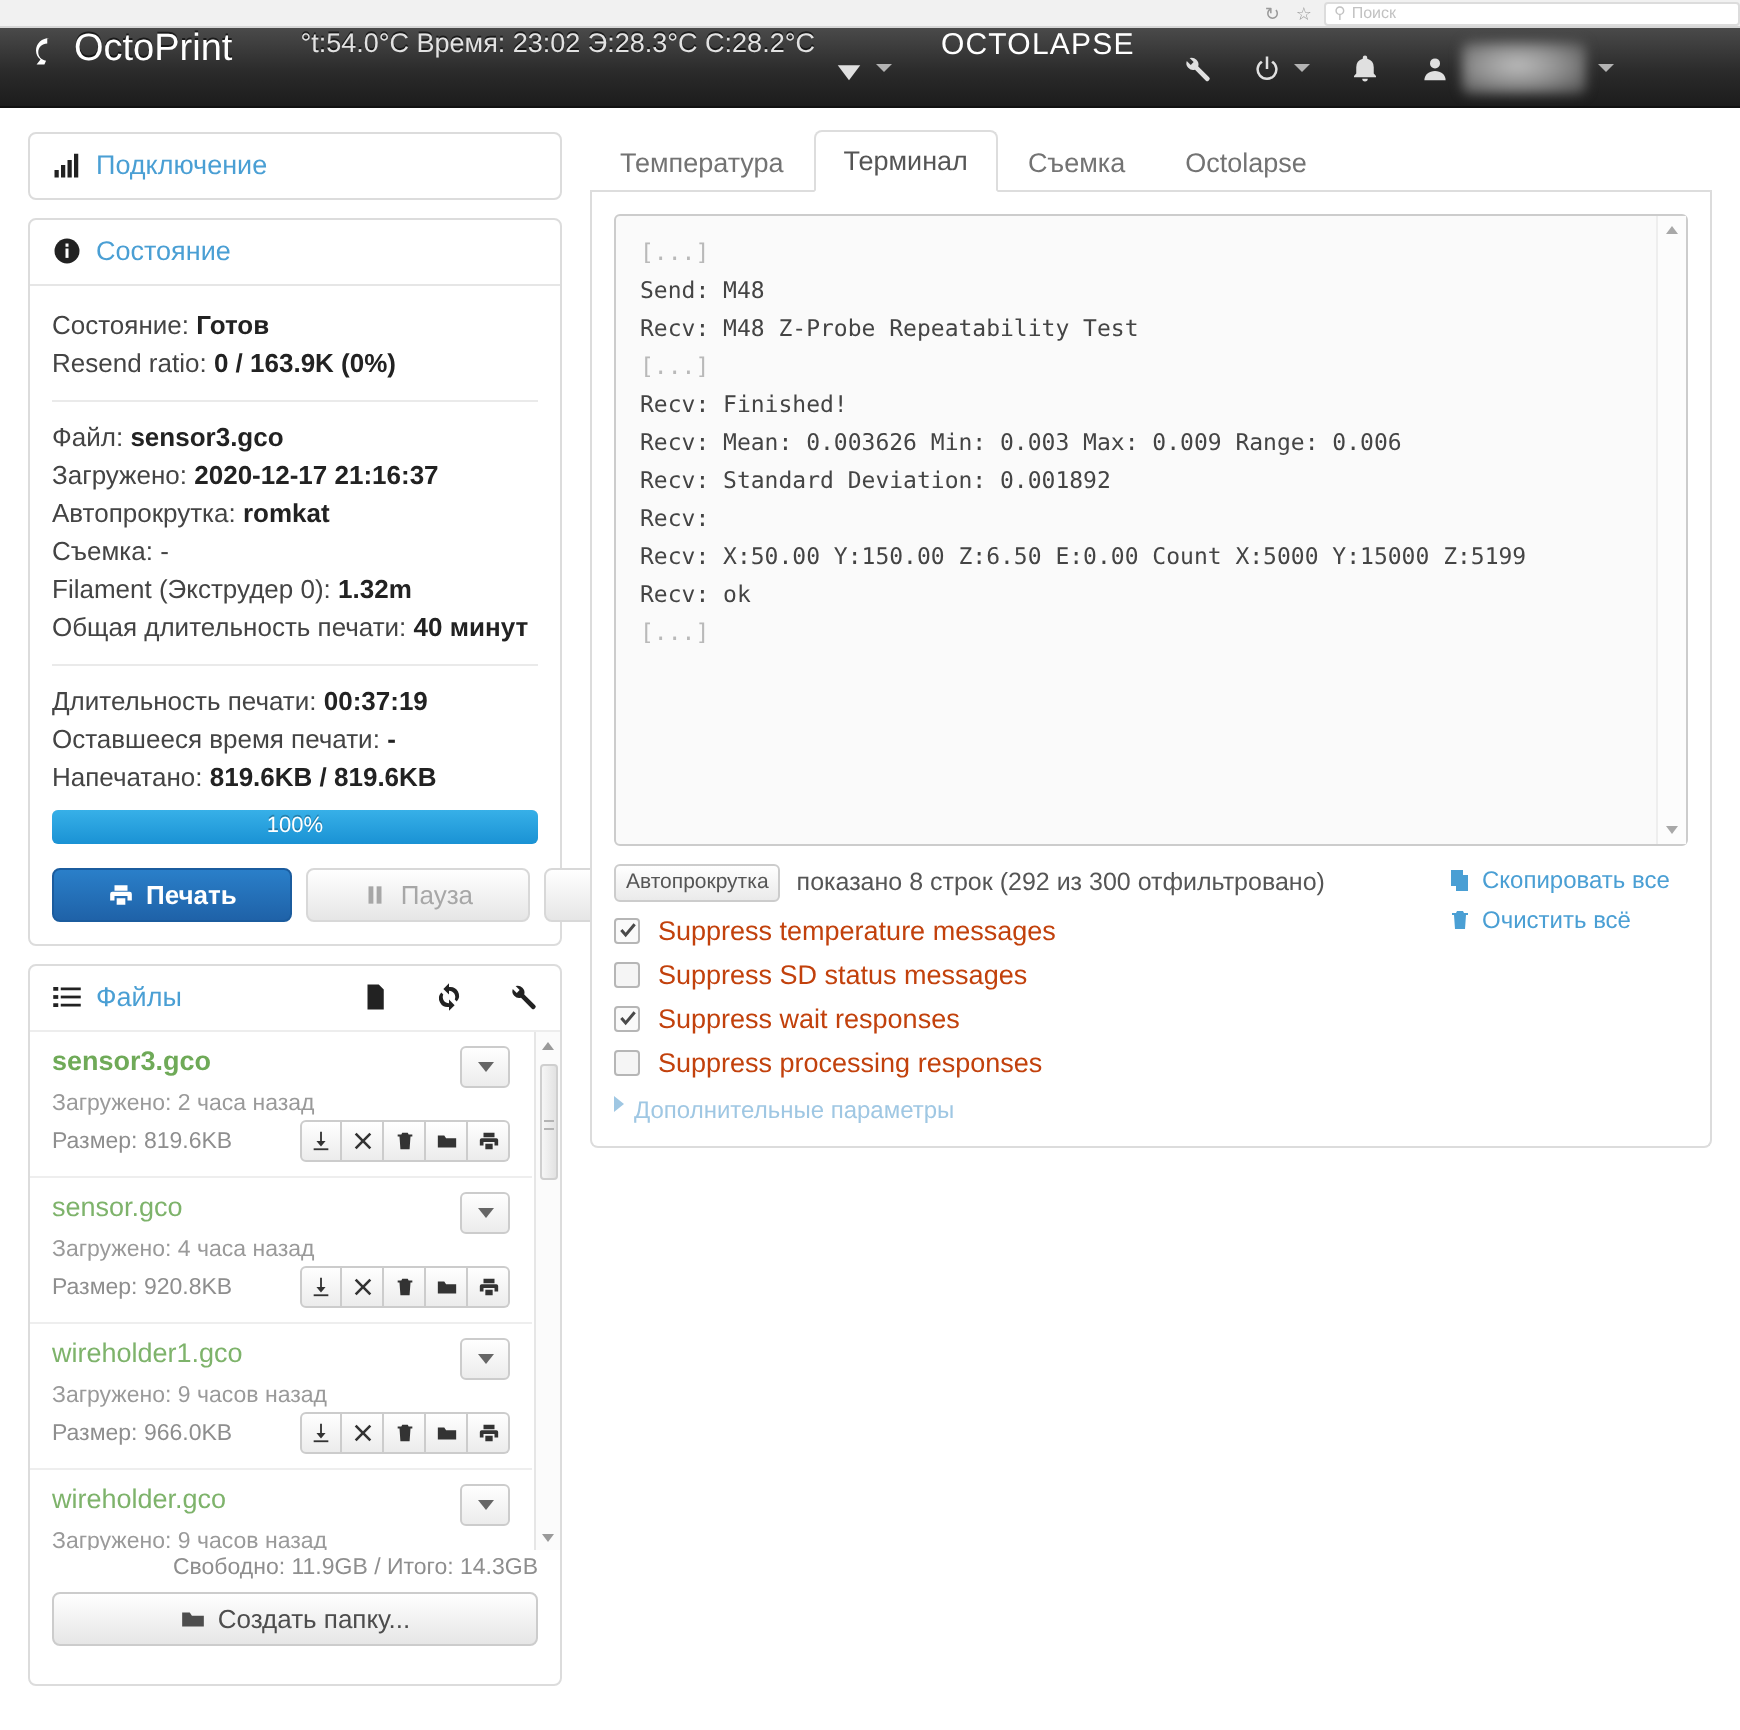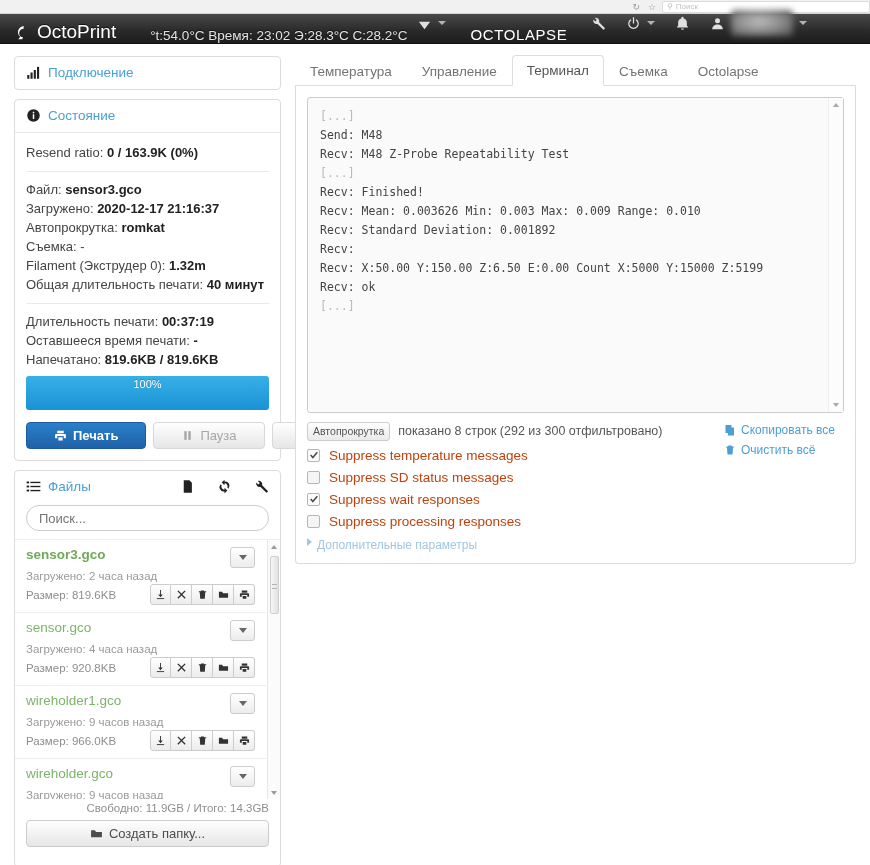--- a/index.html
+++ b/index.html
@@ -28,24 +28,24 @@
   }
   #chrome-search {
     width:208px; height:12px;
     background:#fff; border:1px solid #dcdcdc; border-radius:2px;
     display:flex; align-items:center; padding:0 4px;
     font-size:8px; color:#c2c2c2; gap:3px;
   }
 
   
   #navbar {
-    height:30px;
+    height:40px;
     background:linear-gradient(to bottom,#4a4a4a 0%,#2b2b2b 55%,#1c1c1c 100%);
     color:#cfcfcf;
-    display:flex; align-items:flex-end;
+    display:flex; align-items:flex-start;
     padding:0 12px;
     font-size:13px;
     border-bottom:1px solid #111;
   }
   #brand {
     color:#fff; font-size:19px; font-weight:400;
     display:flex; align-items:center; gap:7px;
     text-shadow:0 -1px 0 rgba(0,0,0,.6);
     margin-right:34px;
   }
@@ -91,21 +91,21 @@
   .panel-head-icons { margin-left:auto; display:flex; align-items:center; gap:22px; }
   .hdr-ico { width:15px; height:15px; fill:#222; display:block; }
   .panel-body { padding:10px 11px 11px 11px; border-top:1px solid #e6e6e6; }
 
   
   .srow { line-height:19px; font-size:13px; color:#444; white-space:nowrap; }
   .srow b { color:#222; font-weight:bold; }
   .state-div { border-top:1px solid #eaeaea; margin:9px 0 8px 0; }
 
   .progress-outer {
-    height:34px; background:#f4f4f4; border-radius:3px;
+    height:17px; background:#f4f4f4; border-radius:3px;
     box-shadow:inset 0 1px 2px rgba(0,0,0,.12);
     margin:7px 0 12px 0; overflow:hidden;
   }
   .progress-bar {
     height:100%; width:100%;
     background:linear-gradient(to bottom,#37b0e8 0%,#1a92d4 100%);
     color:#fff; font-size:11px; text-align:center; line-height:17px;
     text-shadow:0 -1px 0 rgba(0,0,0,.25);
   }
 
@@ -337,20 +337,24 @@
     <div class="panel">
       <div class="panel-head">
         <svg class="hdr-ico" viewBox="0 0 24 24">
           <circle cx="12" cy="12" r="10"></circle>
           <rect x="10.8" y="10" width="2.4" height="7.5" fill="#fff"></rect>
           <rect x="10.8" y="6" width="2.4" height="2.6" fill="#fff"></rect>
         </svg>
         <span class="hd-title">Состояние</span>
       </div>
       <div class="panel-body">
+        <div class="srow">
+          <span>Состояние:</span>
+          <b>Готов</b>
+        </div>
         <div class="srow">
           <span>Resend ratio:</span>
           <b>0 / 163.9K (0%)</b>
         </div>
 
         <div class="state-div"></div>
 
         <div class="srow">
           <span>Файл:</span>
           <b>sensor3.gco</b>
@@ -437,23 +441,20 @@
           <svg class="hdr-ico" viewBox="0 0 24 24">
             <path d="M12 4V1L7.5 5.5 12 10V7a5 5 0 0 1 4.6 7l1.6 1.6A7 7 0 0 0 12 4z"></path>
             <path d="M12 20v3l4.5-4.5L12 14v3a5 5 0 0 1-4.6-7L5.8 8.4A7 7 0 0 0 12 20z"></path>
           </svg>
           <svg class="hdr-ico" viewBox="0 0 24 24">
             <path d="M21.7 18.6 13 9.9a5.5 5.5 0 0 0-6.9-6.7l3.2 3.2-2.3 2.3L3.8 5.5A5.5 5.5 0 0 0 10.4 12.6l8.7 8.7a1.5 1.5 0 0 0 2.1 0l.5-.5a1.5 1.5 0 0 0 0-2.2z"></path>
           </svg>
         </span>
       </div>
 
-      <div class="search-wrap">
-        <input class="search-input" placeholder="Поиск..." style="">
-      </div>
 
       <div id="file-scroll">
         <div class="file-list">
 
           <div class="file-row first">
             <div class="file-name-line">
               <span class="file-name bold">sensor3.gco</span>
               <span class="chev-btn"></span>
             </div>
             <div class="file-meta">
@@ -623,36 +624,35 @@
 
       </div>
     </div>
 
   </div>
 
   <div id="maincol">
 
     <div id="tabs">
       <div class="tab">Температура</div>
-      <div class="tab">Управление</div>
       <div class="tab active">Терминал</div>
       <div class="tab">Съемка</div>
       <div class="tab">Octolapse</div>
     </div>
 
     <div id="terminal-panel">
 
       <div id="term-out-wrap">
         <div id="term-out">
           <div class="tline dim">[...]</div>
           <div class="tline">Send: M48</div>
           <div class="tline">Recv: M48 Z-Probe Repeatability Test</div>
           <div class="tline dim">[...]</div>
           <div class="tline">Recv: Finished!</div>
-          <div class="tline">Recv: Mean: 0.003626 Min: 0.003 Max: 0.009 Range: 0.010</div>
+          <div class="tline">Recv: Mean: 0.003626 Min: 0.003 Max: 0.009 Range: 0.006</div>
           <div class="tline">Recv: Standard Deviation: 0.001892</div>
           <div class="tline">Recv:</div>
           <div class="tline">Recv: X:50.00 Y:150.00 Z:6.50 E:0.00 Count X:5000 Y:15000 Z:5199</div>
           <div class="tline">Recv: ok</div>
           <div class="tline dim">[...]</div>
         </div>
         <div class="tscroll">
           <div class="ts-arrow up">
               <i></i>
             </div>

